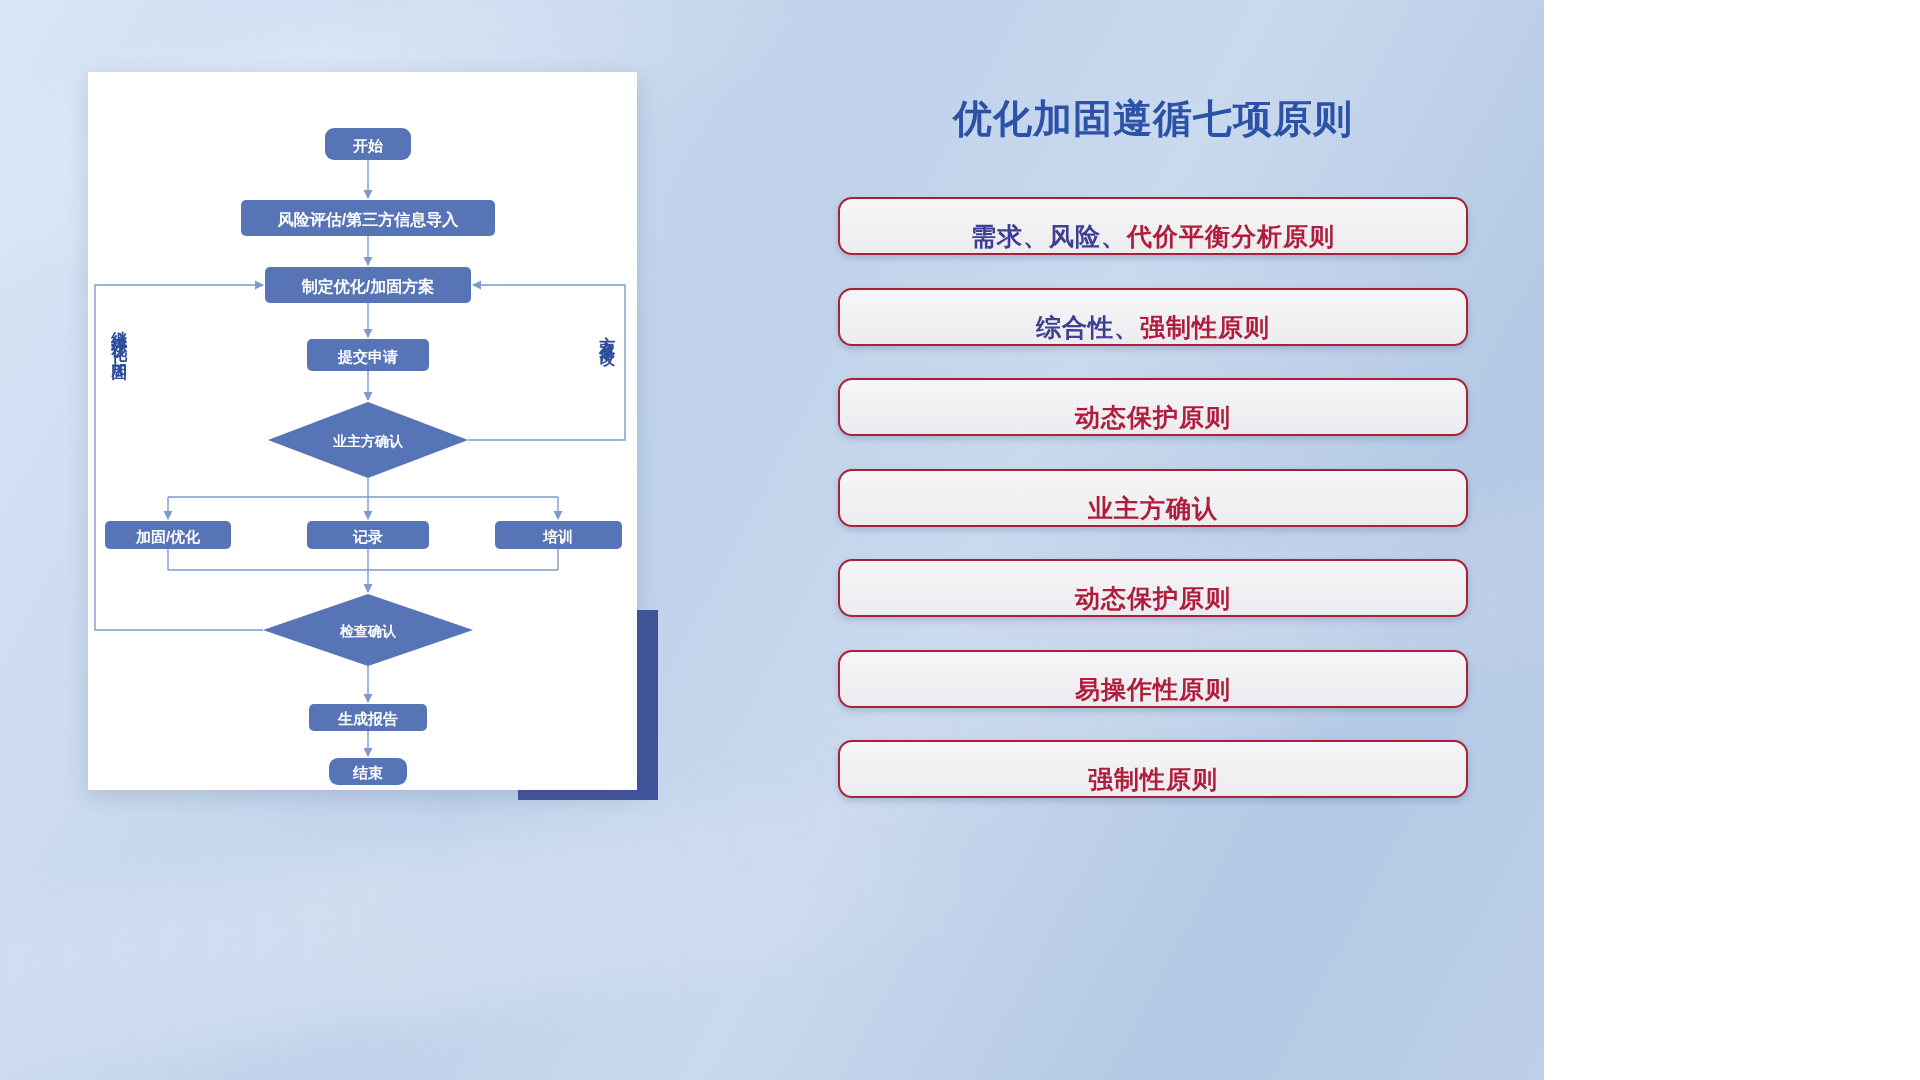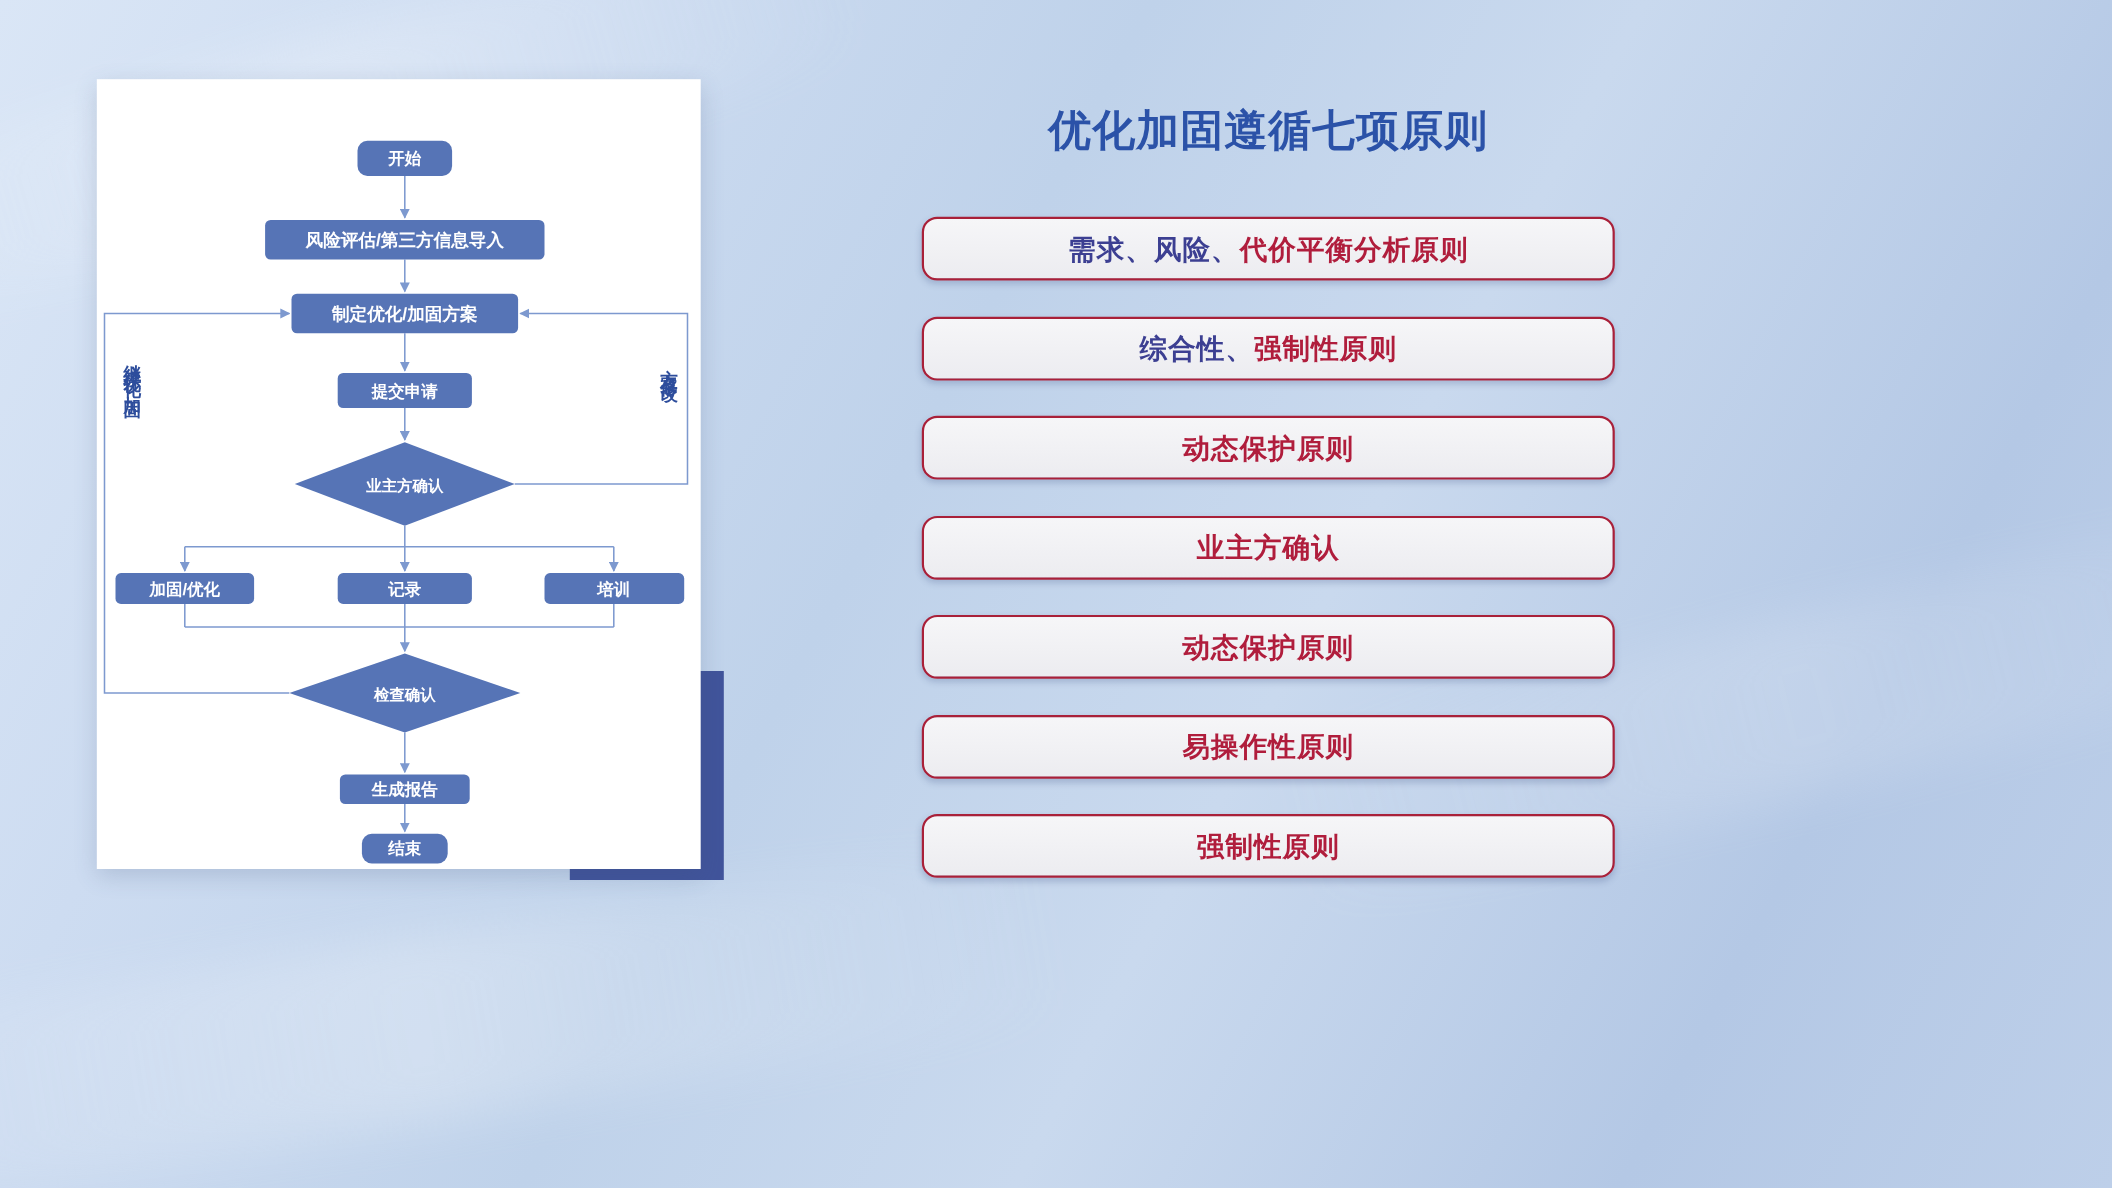--- a/index.html
+++ b/index.html
@@ -1,20 +1,20 @@
 <!DOCTYPE html>
 <html><head>
 <meta charset="utf-8">
 <style>
   * { margin:0; padding:0; box-sizing:border-box; }
   html,body { width:1920px; height:1080px; overflow:hidden; }
   body { font-family:"Liberation Sans",sans-serif; }
 
   .stage{
-    position:relative; width:1920px; height:1080px; overflow:hidden;
+    position:relative; width:1544px; height:1080px; overflow:hidden;
     background:linear-gradient(118deg,#dae6f6 0%,#cddcf1 20%,#bfd2ea 42%,#c9d9ee 60%,#b4c8e5 82%,#bdcfe9 100%);
   }
   .streak{
     position:absolute; pointer-events:none;
     background:linear-gradient(90deg,rgba(255,255,255,0) 0%,rgba(255,255,255,.55) 50%,rgba(255,255,255,0) 100%);
     filter:blur(22px); opacity:.45;
   }
   .streak.s1{ width:980px; height:150px; left:-180px; top:30px; transform:rotate(-16deg); }
   .streak.s2{ width:1200px; height:170px; left:-220px; top:850px; transform:rotate(-9deg); }
   .streak.s3{ width:1000px; height:160px; right:-220px; top:560px; transform:rotate(-14deg); opacity:.3; }
@@ -49,21 +49,21 @@
     font-size:39px; font-weight:800; color:#2b52a8; letter-spacing:1px;
   }
   .pills{
     position:absolute; left:838px; top:197px; width:630px;
     display:flex; flex-direction:column; gap:32.5px;
   }
   .pill{
     height:58px; border-radius:14px;
     background:linear-gradient(#f6f6f8,#ececf0);
     border:2px solid #a92039;
-    display:flex; align-items:center; justify-content:center;
+    display:flex; align-items:flex-end; justify-content:center;
     font-size:25px; font-weight:700; letter-spacing:1px;
     box-shadow:0 3px 6px rgba(60,80,130,.25);
   }
   .seg.red{ color:#b01d3c; }
   .seg.navy{ color:#3c3f92; }
 </style>
 </head>
 <body>
 
 <div class="stage">

